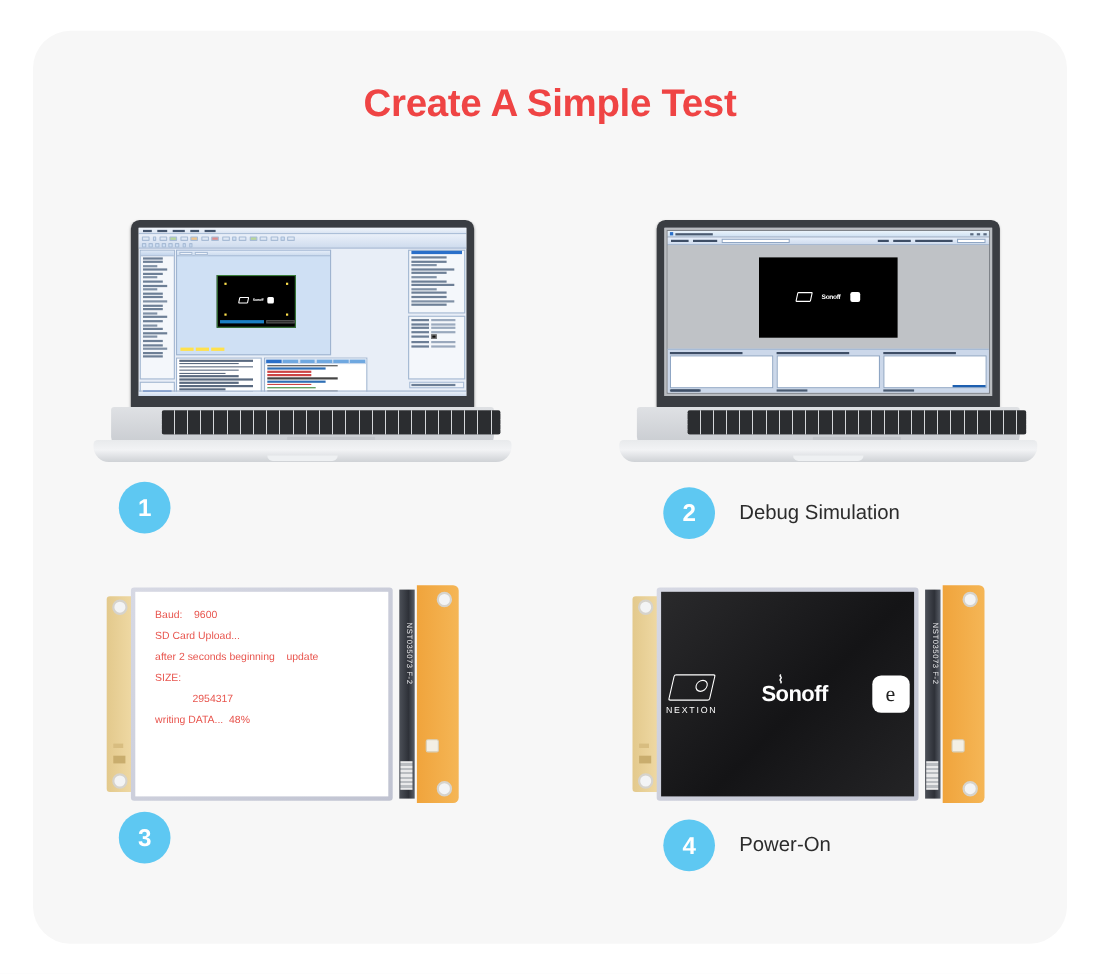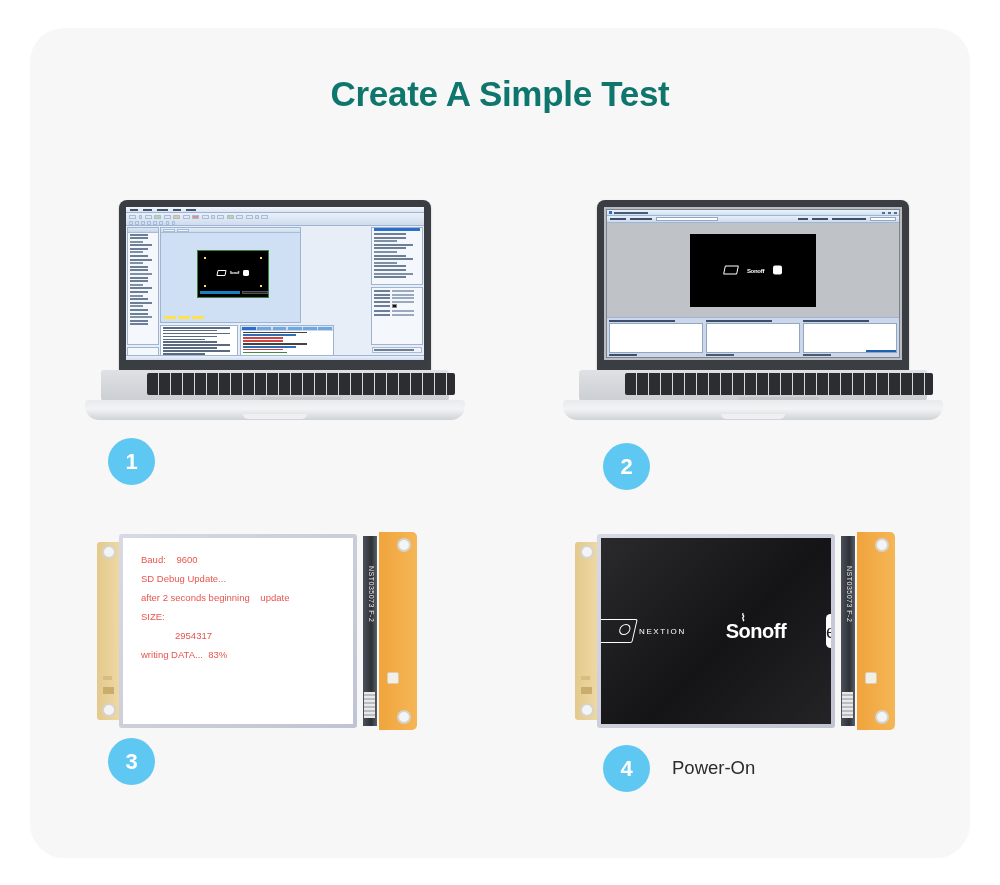--- a/index.html
+++ b/index.html
@@ -18,21 +18,21 @@
     background: #f7f7f7;
     border-radius: 34px;
   }
 
   .title {
     position: absolute;
     left: 0; top: 74px; width: 1000px;
     text-align: center;
     font-size: 35px;
     font-weight: bold;
-    color: #0f766e;
+    color: #ef4444;
     letter-spacing: -0.3px;
   }
 
   
   .quad { position: absolute; }
   #quad-1 { left: 75px;  top: 200px; width: 400px; height: 300px; }
   #quad-2 { left: 553px; top: 200px; width: 400px; height: 300px; }
   #quad-3 { left: 75px;  top: 520px; width: 400px; height: 300px; }
   #quad-4 { left: 553px; top: 520px; width: 400px; height: 300px; }
 
@@ -312,21 +312,21 @@
   }
   .lcd-text {
     position:absolute; left:18px; top:16px;
     display:flex; flex-direction:column; gap:8px;
     color:#e8554e; font-size:9.5px; font-family:"Liberation Sans", sans-serif;
     white-space:pre;
   }
   .lcd-text .indent { padding-left: 34px; }
 
   
-  .bg-nextion { display:flex; flex-direction:row; align-items:center; gap:4px; }
+  .bg-nextion { display:flex; flex-direction:column; align-items:center; gap:4px; }
   .bg-nextion .mark {
     width:38px; height:24px;
     border:1.6px solid #fff; border-radius:2px;
     transform: skewX(-13deg);
     position:relative;
   }
   .bg-nextion .mark::after {
     content:""; position:absolute; right:4px; top:4px;
     width:9px; height:9px; border:1.6px solid #fff; border-radius:50%;
   }
@@ -641,41 +641,42 @@
           <div class="keyboard"></div>
           <div class="trackpad"></div>
         </div>
         <div class="base-front"></div>
         <div class="base-notch"></div>
       </div>
     </div>
 
     <div class="caption" id="cap-2">
       <div class="badge">2</div>
+      <div class="cap-text">Debug Simulation</div>
     </div>
   </div>
 
   <div class="quad" id="quad-3">
     <div class="board">
       <div class="pcb-left">
         <div class="hole tl"></div>
         <div class="hole bl"></div>
         <div class="pcb-chip"></div>
         <div class="pcb-chip2"></div>
       </div>
 
       <div class="lcd-bezel">
         <div class="lcd">
           <div class="lcd-text">
             <span>Baud:    9600</span>
-            <span>SD Debug Update...</span>
+            <span>SD Card Upload...</span>
             <span>after 2 seconds beginning    update</span>
             <span>SIZE:</span>
             <span class="indent">2954317</span>
-            <span>writing DATA...  83%</span>
+            <span>writing DATA...  48%</span>
           </div>
         </div>
       </div>
 
       <div class="side-rail"></div>
       <div class="side-label">NST035073 F-2</div>
       <div class="side-conn"></div>
 
       <div class="pcb-right">
         <div class="hole tr"></div>

